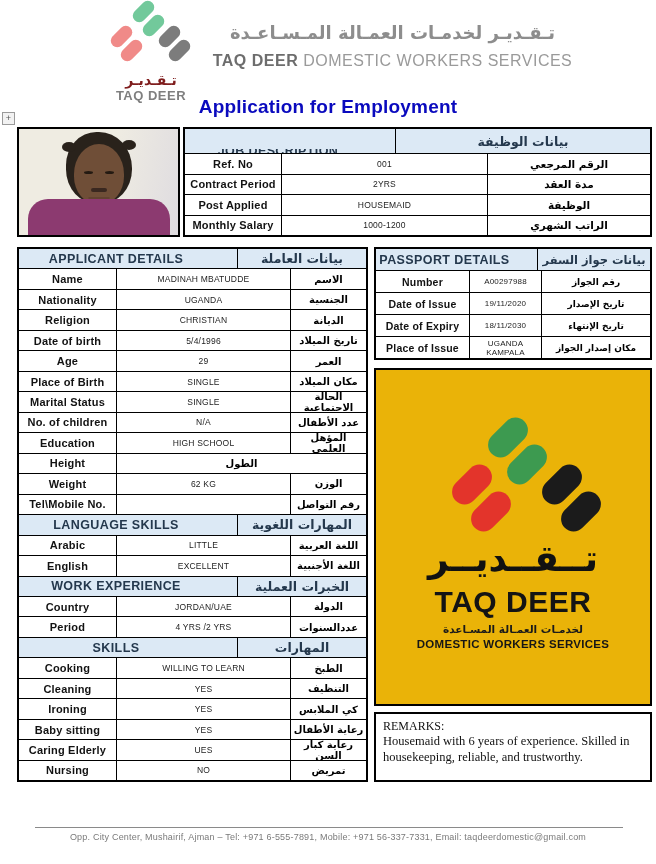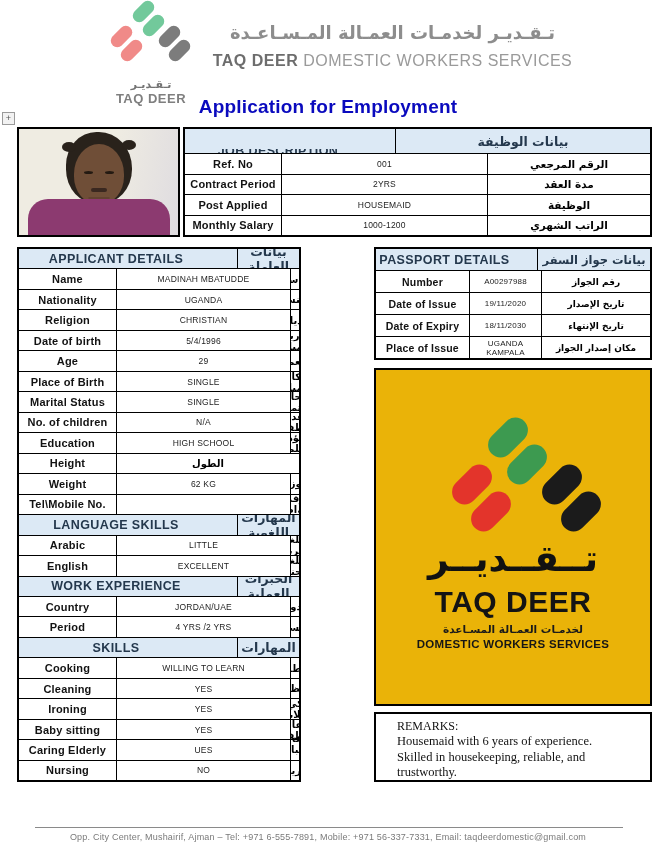--- a/index.html
+++ b/index.html
@@ -15,21 +15,21 @@
   .mark { position:relative; margin:0 auto; }
   .mark-small { width:88px; height:62px; }
   .pill { position:absolute; transform:rotate(-45deg); }
   .mark-small .pill { width:25px; height:13px; border-radius:7px; }
   .mark-small .p-red1  { left:2px;  top:24px; background:#f08a88; }
   .mark-small .p-red2  { left:12px; top:38px; background:#f08a88; }
   .mark-small .p-grn1  { left:24px; top:-1px; background:#72c99b; }
   .mark-small .p-grn2  { left:34px; top:13px; background:#72c99b; }
   .mark-small .p-gry1  { left:50px; top:24px; background:#7c7c7c; }
   .mark-small .p-gry2  { left:60px; top:38px; background:#7c7c7c; }
-  .logo-small .brand-ar { font-size:11px; color:#737373; font-weight:bold; letter-spacing:1px; margin-top:10px; }
+  .logo-small .brand-ar { font-size:14px; color:#7f1d1d; font-weight:bold; letter-spacing:1px; margin-top:4px; }
   .logo-small .brand-en { font-size:13px; color:#7f7f7f; font-weight:bold; letter-spacing:0.5px; }
 
   .header-text { position:absolute; left:205px; top:22px; width:375px; text-align:center; }
   .header-text .tagline-ar { font-size:18px; color:#8d8d8d; font-weight:bold; letter-spacing:1px; }
   .header-text .brand-line { margin-top:9px; font-size:16px; letter-spacing:0.5px; }
   .header-text .brand-line .b1 { color:#6d6d6d; font-weight:bold; }
   .header-text .brand-line .b2 { color:#9a9a9a; }
 
   .title { position:absolute; left:0; right:0; top:96px; text-align:center;
            font-size:19px; font-weight:bold; color:#0a0abe; letter-spacing:0.2px; }
@@ -76,21 +76,21 @@
   
   .tbl-job { left:183px; top:127px; width:469px; height:110px; }
   .tbl-job .thead { flex:0 0 24px; }
   .tbl-job .th.en  { flex:0 0 186px;margin-top:20px; }
   .tbl-job .th.arh { flex:1 1 auto; }
   .tbl-job .td.label { flex:0 0 96px; }
   .tbl-job .td.value { flex:0 0 206px; }
   .tbl-job .td.arv   { flex:1 1 auto; font-size:10.5px; }
 
   
-  .tbl-app { left:17px; top:247px; width:284px; height:535px; }
+  .tbl-app { left:17px; top:247px; width:351px; height:535px; }
   .tbl-app .th.en  { flex:0 0 194px; }
   .tbl-app .th.arh { flex:1 1 auto; }
   .tbl-app .td.label { flex:0 0 97px; }
   .tbl-app .td.value { flex:0 0 174px; }
   .tbl-app .td.arv   { flex:1 1 auto; }
 
   
   .tbl-pass { left:374px; top:247px; width:278px; height:113px; }
   .tbl-pass .th.en  { flex:0 0 137px; }
   .tbl-pass .th.arh { flex:1 1 auto; font-size:11.5px; }
@@ -113,21 +113,21 @@
     font-size:36px; font-weight:bold; color:#111; letter-spacing:2px; }
   .logo-box .big-en { position:absolute; top:215px; left:0; right:0; text-align:center;
     font-size:30px; font-weight:bold; color:#141414; letter-spacing:0.5px; }
   .logo-box .small-ar { position:absolute; top:253px; left:0; right:0; text-align:center;
     font-size:10.5px; font-weight:bold; color:#1a1a1a; }
   .logo-box .small-en { position:absolute; top:268px; left:0; right:0; text-align:center;
     font-size:11.5px; font-weight:bold; color:#161616; letter-spacing:0.3px; }
 
   
   .remarks { position:absolute; left:374px; top:712px; width:278px; height:70px;
-    border:2px solid #000; padding:5px 21px; font-family:"Liberation Serif","DejaVu Serif",serif;
+    border:2px solid #000; padding:5px 7px; font-family:"Liberation Serif","DejaVu Serif",serif;
     color:#111; }
   .remarks .r-label { font-size:12px; }
   .remarks .r-text  { font-size:12.5px; line-height:1.25; }
 
   
   .footer-line { position:absolute; left:35px; top:827px; width:588px; border-top:1.5px solid #8a8a8a; }
   .footer-text { position:absolute; left:0; right:0; top:832px; text-align:center;
     font-size:9px; color:#7a7a7a; letter-spacing:0.2px; }
 </style>
 </head>

